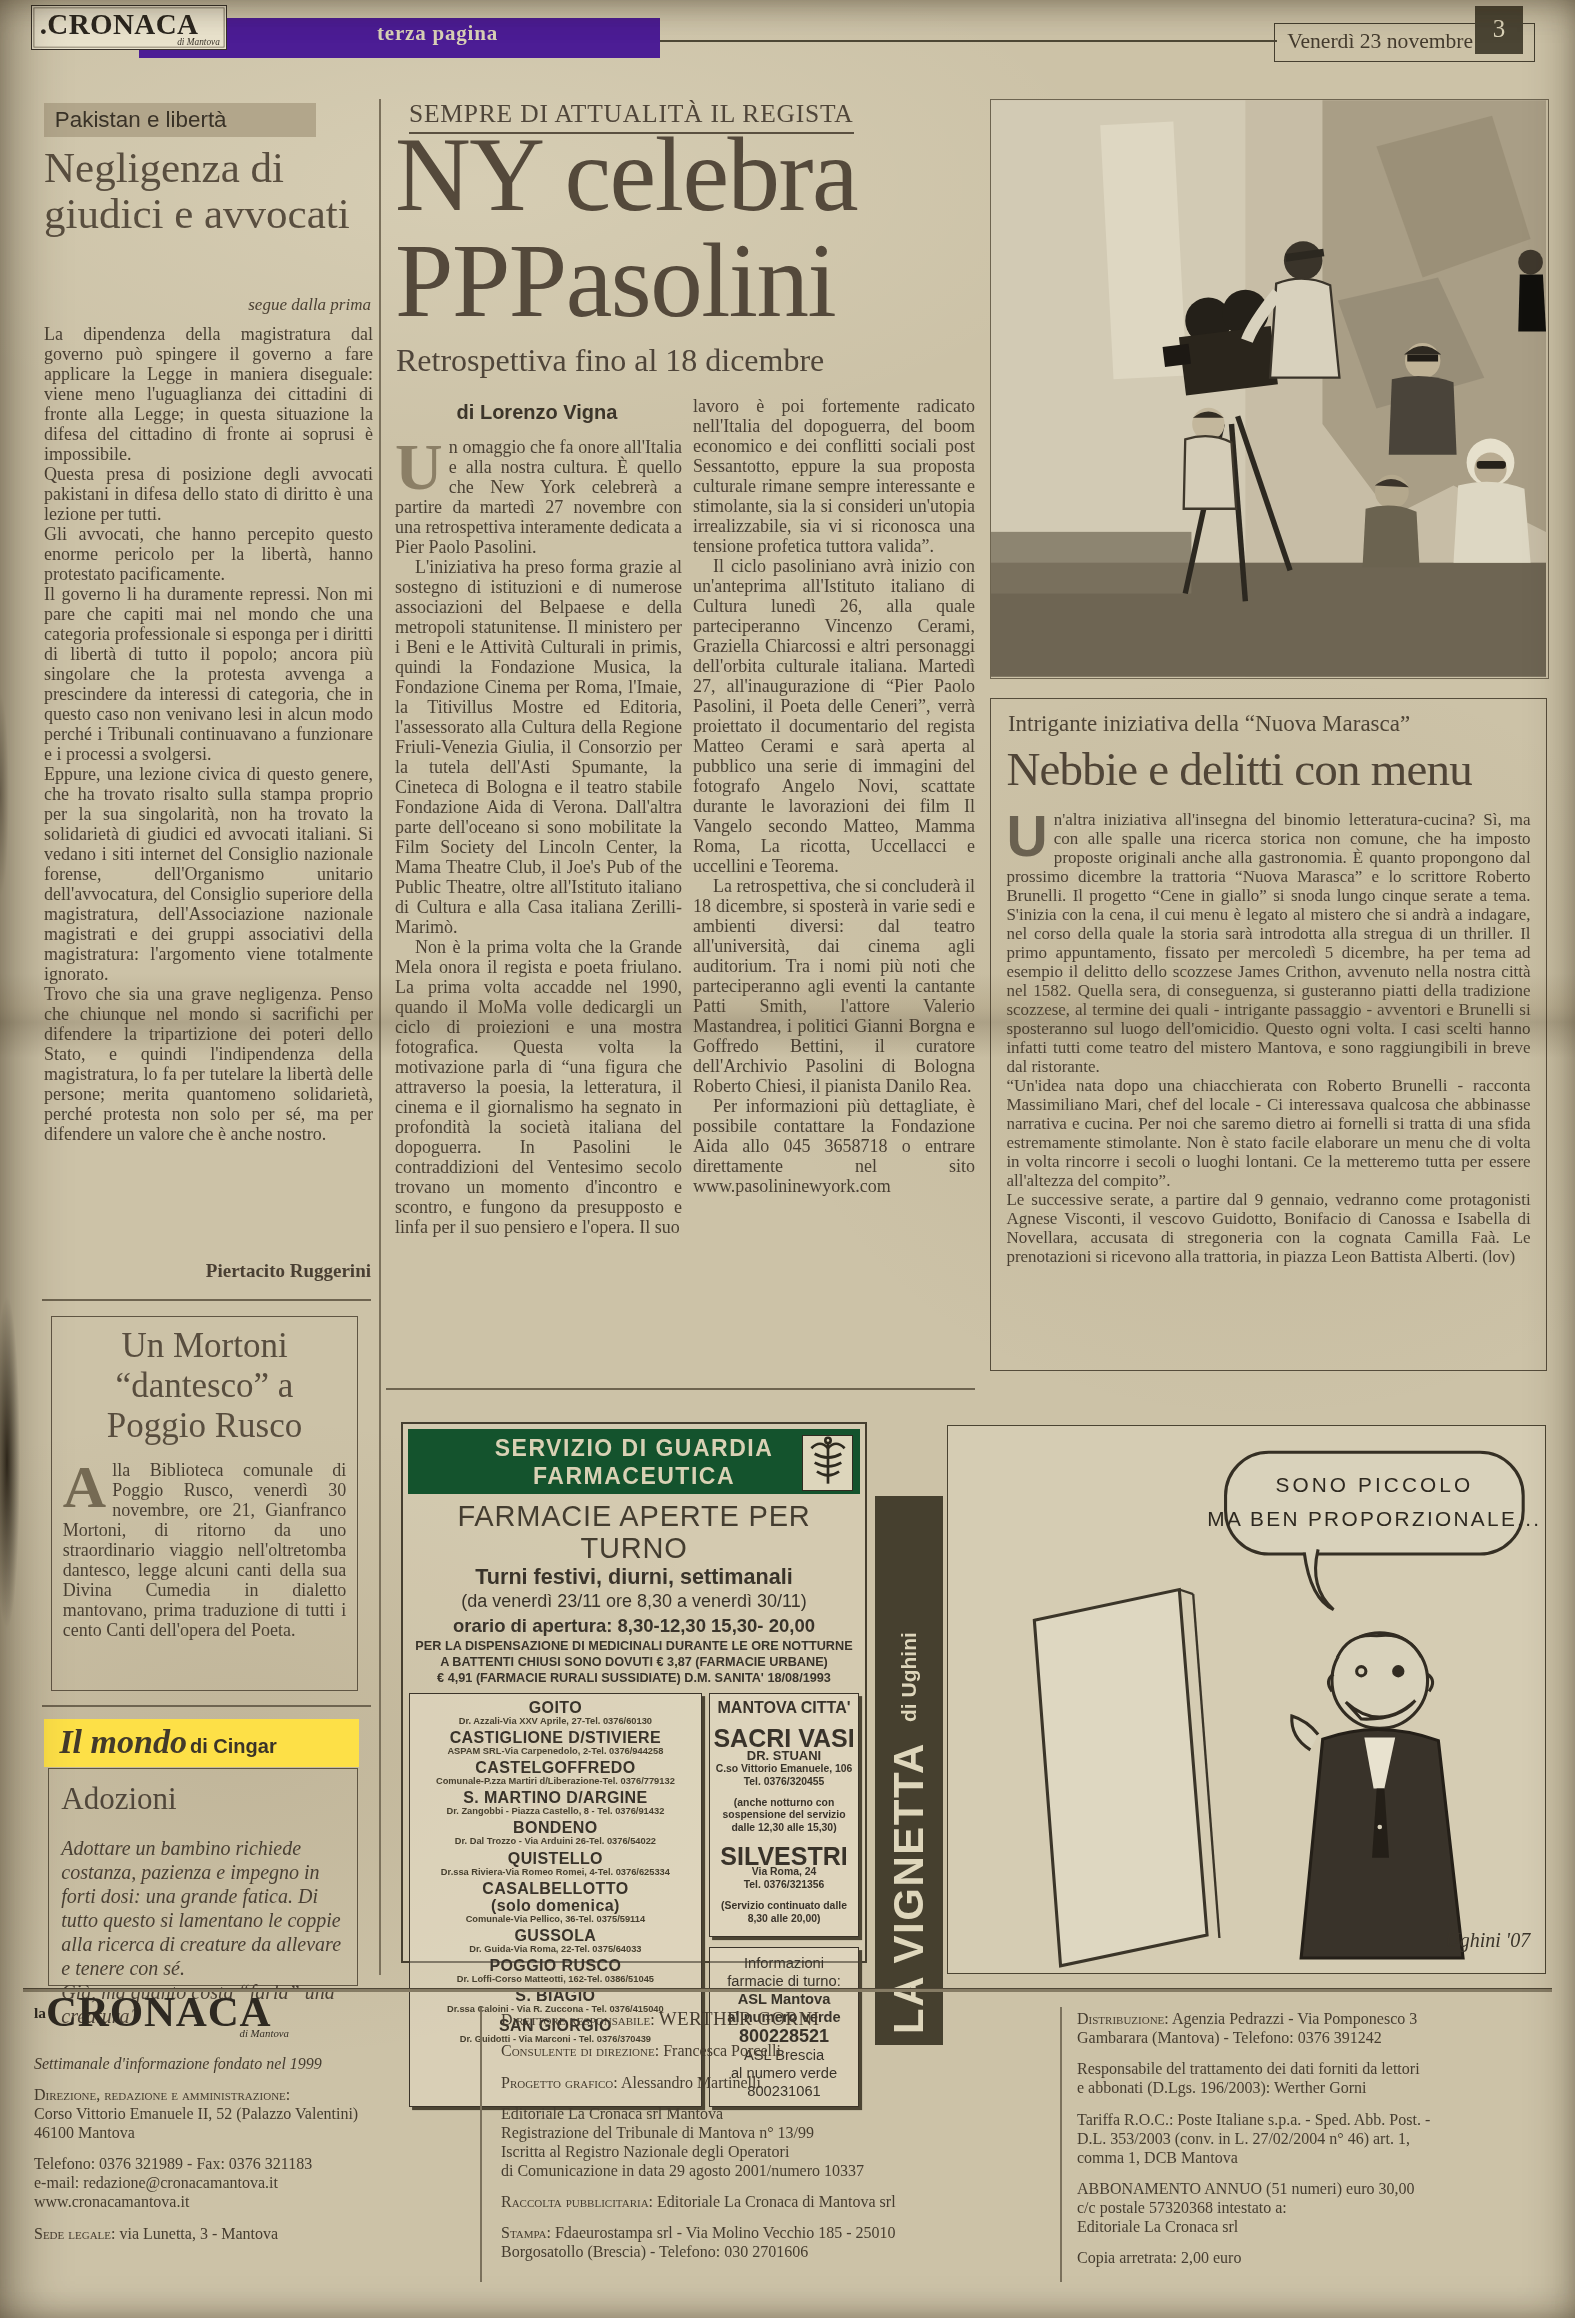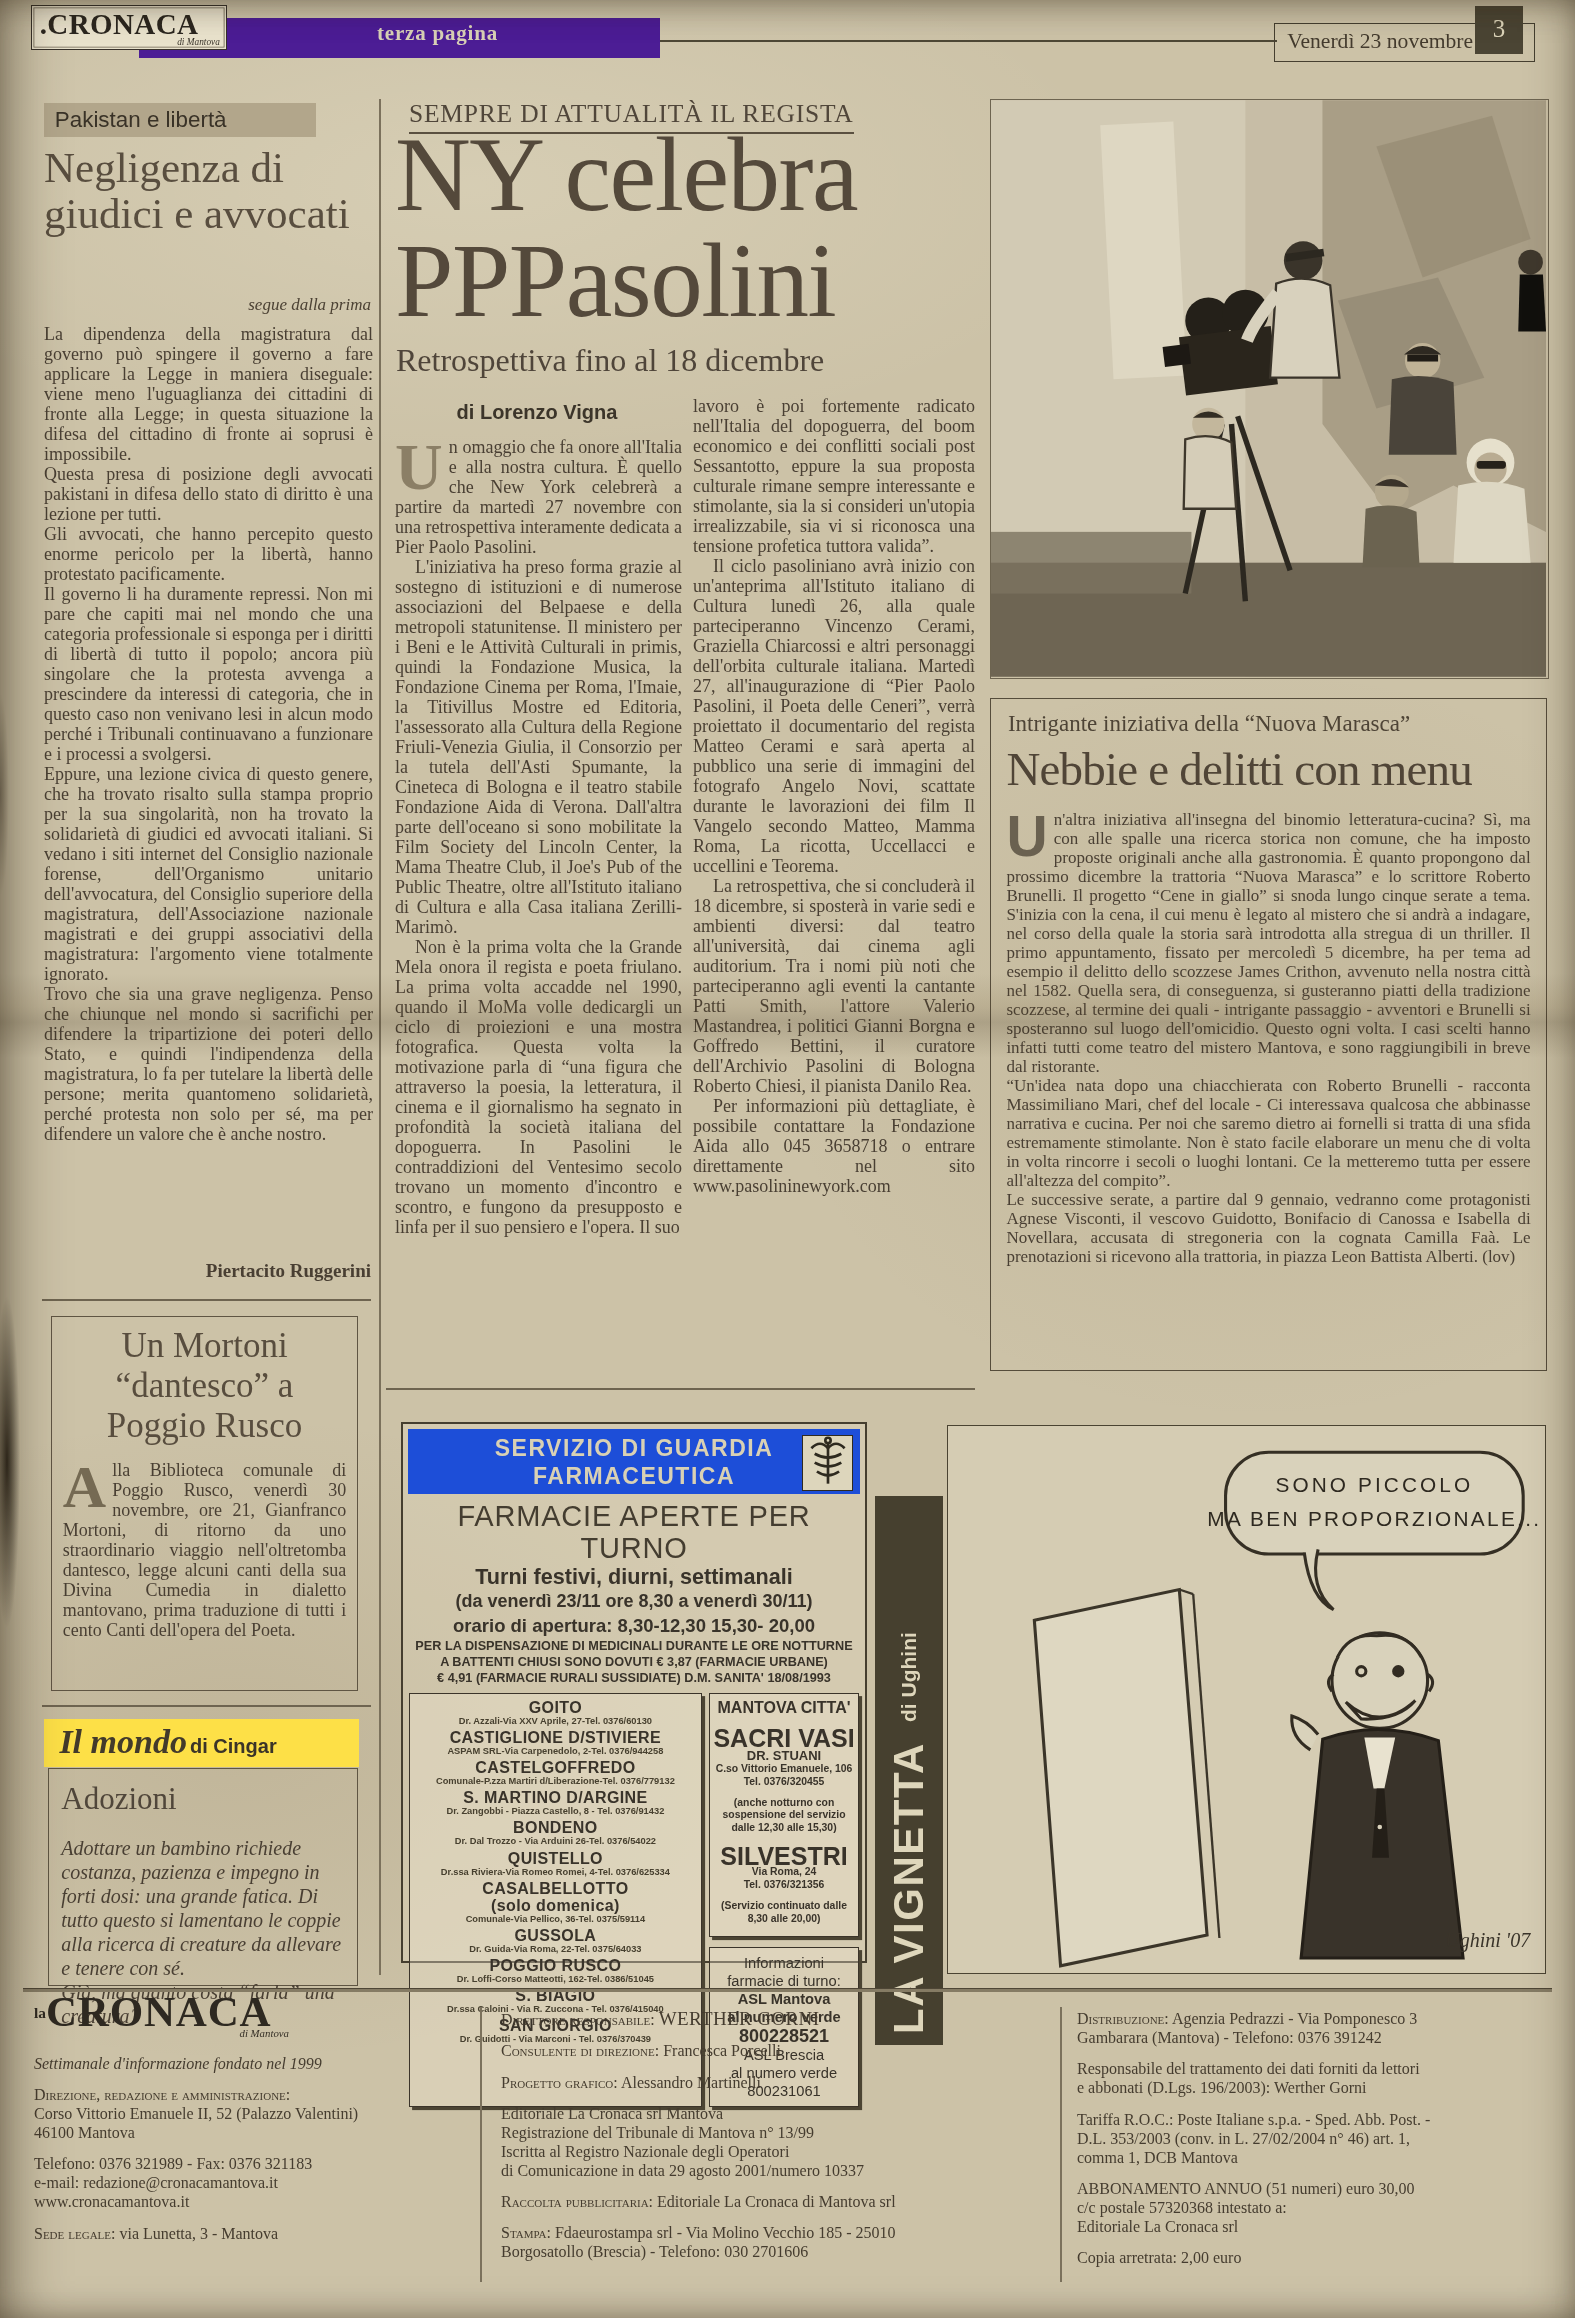--- a/index.html
+++ b/index.html
@@ -82,26 +82,26 @@
   .marasca{left:990px;top:698px;width:557px;height:673px;border:1.5px solid #554c3b;box-sizing:border-box;padding:10.8px 15.4px;}
   .marasca .k{font-size:23px;color:#4e4436;margin:1.5px 0 4.6px 1.5px;}
   .marasca h2{margin:0 0 14px 0;font-weight:normal;font-size:47px;letter-spacing:-0.8px;color:#504537;}
   .marasca .bt{font-size:17px;line-height:19px;height:494px;overflow:hidden;}
   .marasca .bt p{margin:0;}
   .dc-u2{font-family:"Liberation Sans",sans-serif;font-size:57px;line-height:46px;color:#6a6150;}
 
   
   .pharm{left:401px;top:1422px;width:466px;height:541px;border:2.3px solid #453e2f;box-sizing:border-box;background:rgba(235,228,205,.25);
          font-family:"Liberation Sans","DejaVu Sans",sans-serif;color:#39332a;text-align:center;}
-  .pharm-head{margin:5.4px;height:65px;background:#1d4ed8;position:relative;}
+  .pharm-head{margin:5.4px;height:65px;background:#14532d;position:relative;}
   .pharm-head .l{color:#d9d1b4;font-weight:bold;font-size:23px;line-height:28px;letter-spacing:1.5px;}
   .pharm-head .cad{position:absolute;right:6.2px;top:5.4px;width:49px;height:54px;background:#ddd6bc;border:1.5px solid #2f2a20;}
   .pharm-title{font-size:29px;letter-spacing:0.8px;line-height:32px;color:#443d30;}
   .pharm-sub{font-weight:bold;font-size:21.6px;line-height:26px;}
-  .pharm-period{font-weight:bold;font-size:18px;line-height:23px;}
+  .pharm-period{font-weight:normal;font-size:18px;line-height:23px;}
   .pharm-hours{font-weight:bold;font-size:18.5px;line-height:25px;}
   .pharm-legal{font-weight:bold;font-size:12.7px;line-height:16px;}
   .pharm-cols{display:flex;gap:7.7px;margin:7.7px 6.2px 0 6.2px;}
   .pbox{border:1.5px solid #3b342a;box-shadow:3.1px 3.1px 0 #4b4433;background:rgba(240,233,212,.35);}
   .towns{flex:1.9;padding:4.6px 3.1px;}
   .town-n{font-weight:bold;font-size:16px;line-height:17px;letter-spacing:0.4px;}
   .town-d{font-weight:bold;font-size:9.3px;line-height:10.8px;color:#47402f;margin-bottom:2.3px;}
   .pright{flex:1;display:flex;flex-direction:column;gap:9.3px;}
   .city{padding:4.6px 3.1px;height:244px;box-sizing:border-box;}
   .city .h{font-weight:bold;font-size:16px;margin-bottom:10.8px;}

